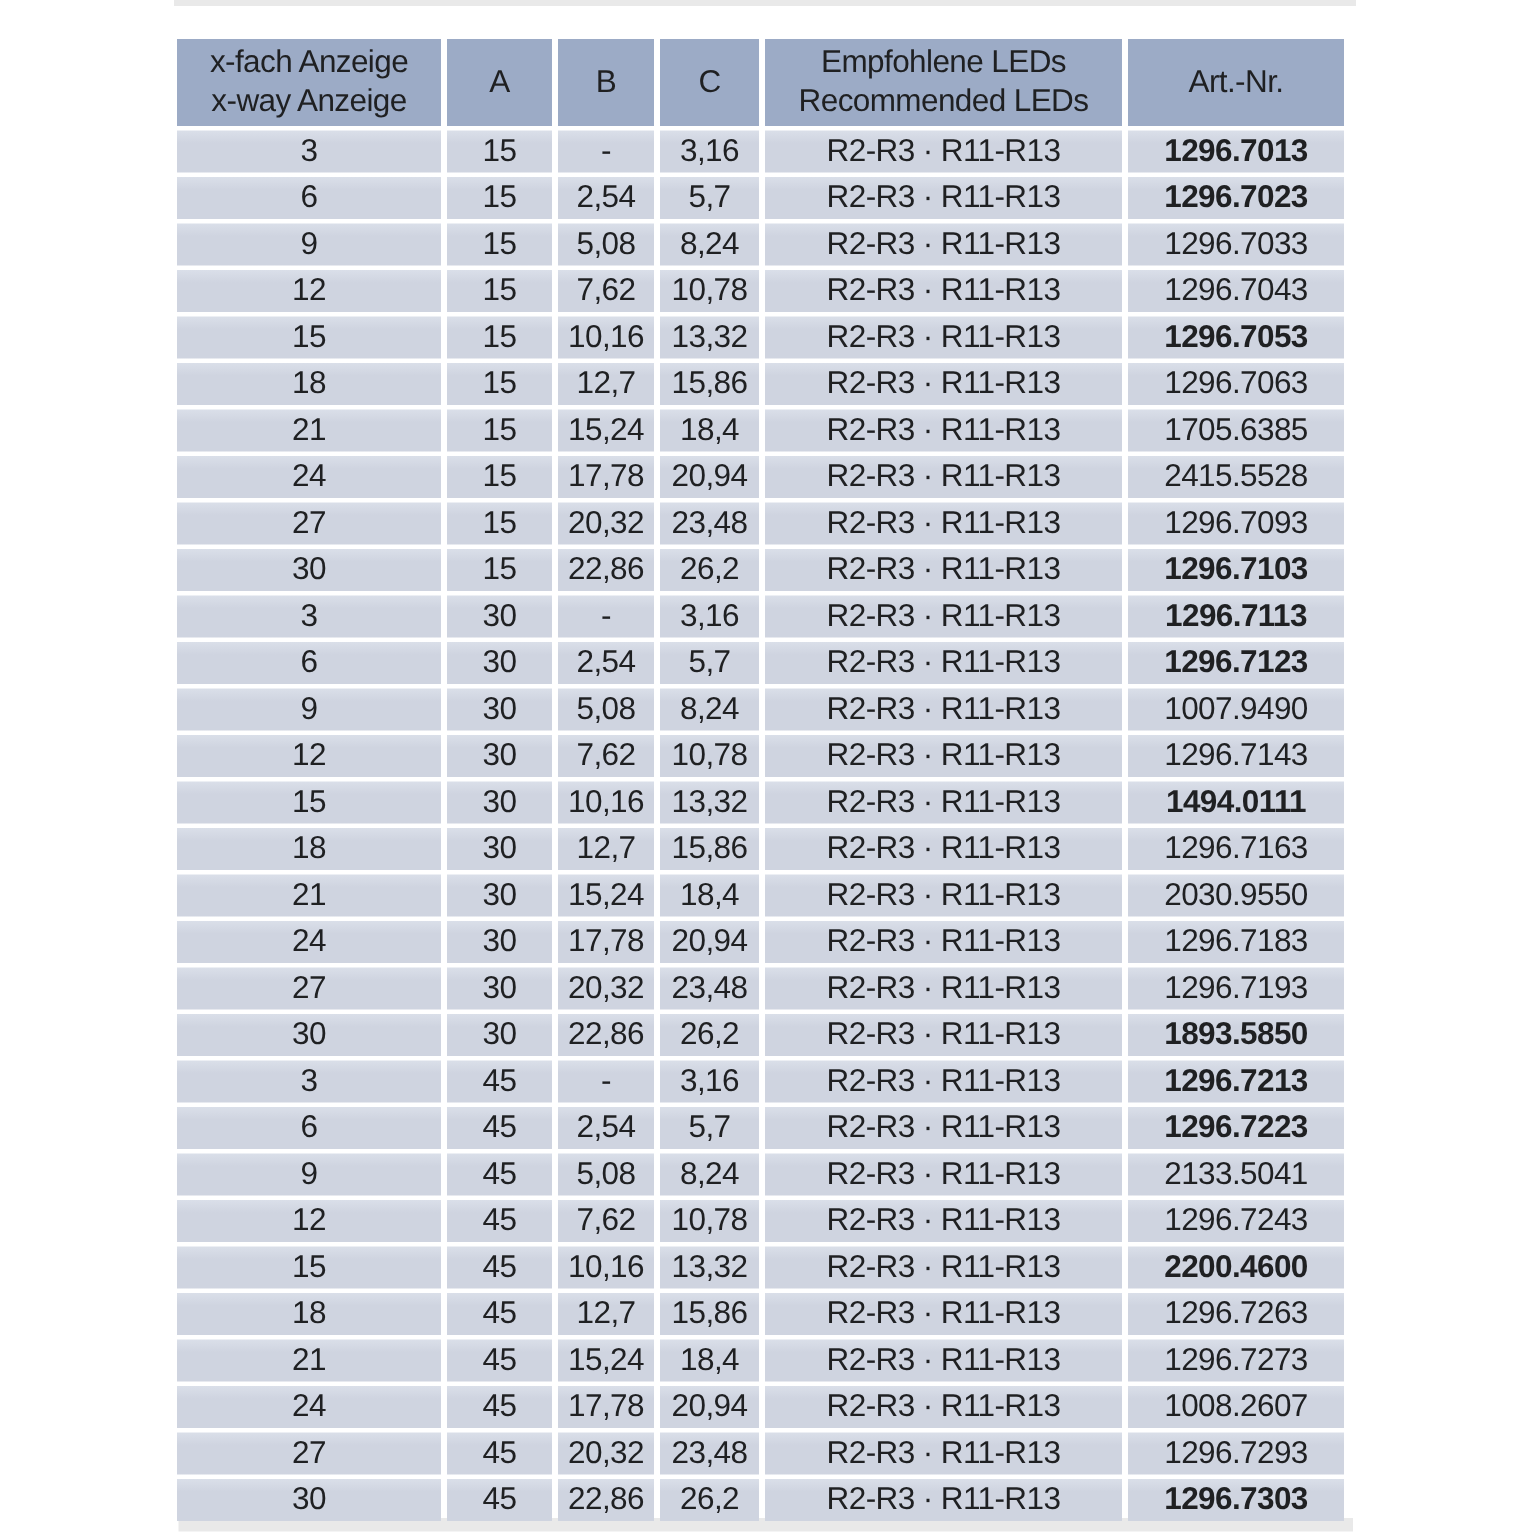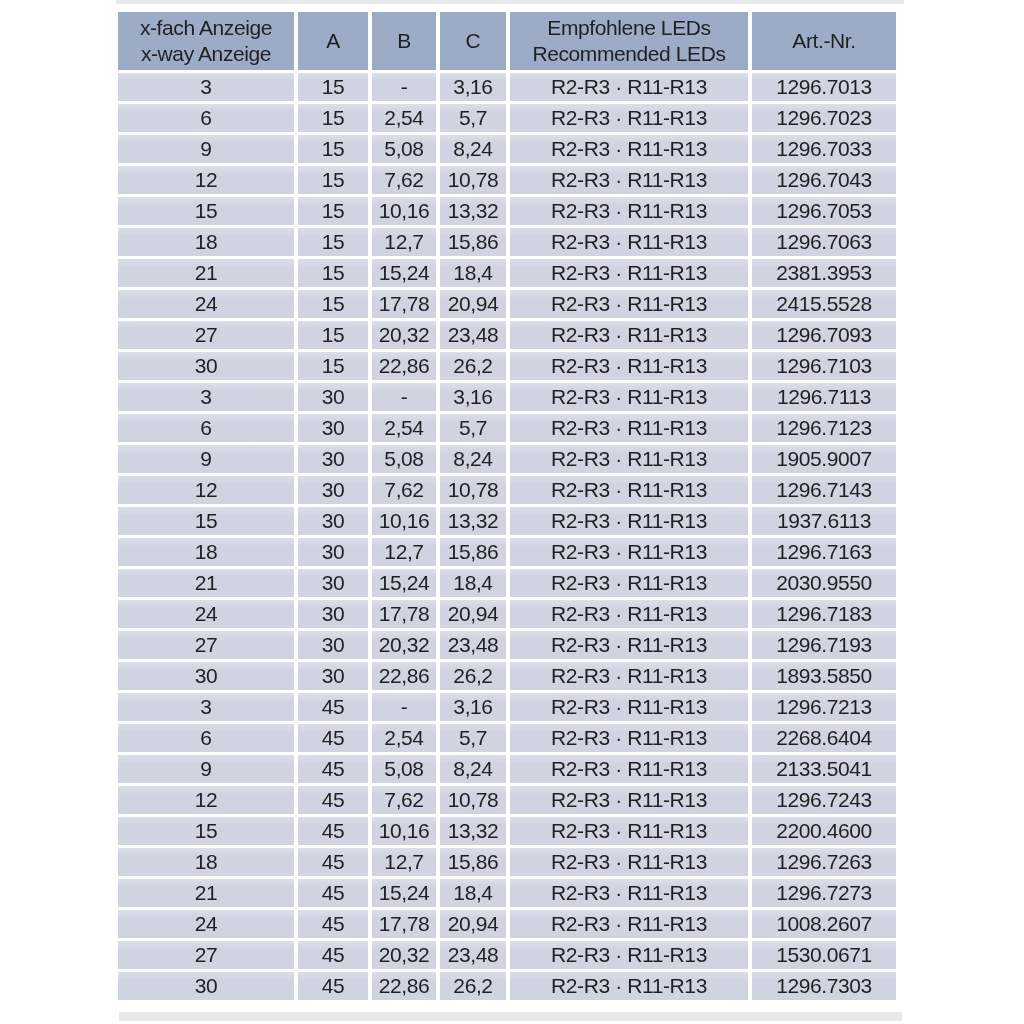--- a/index.html
+++ b/index.html
@@ -14,41 +14,41 @@
   body{
     width:1024px;height:1024px;position:relative;overflow:hidden;
     background:var(--page-bg);
     font-family:"Liberation Sans","DejaVu Sans",sans-serif;
     color:var(--text);
   }
   .page-strip{position:absolute;background:var(--strip);}
   .page-strip.top{left:116px;top:0;width:788px;height:4px;}
   .page-strip.bottom{left:119px;top:1012px;width:783px;height:9px;}
   table.data-table{
-    position:absolute;left:114px;top:9px;
+    position:absolute;left:114px;top:23px;
     border-collapse:separate;border-spacing:4px 3px;
     table-layout:fixed;
   }
   th,td{
     text-align:center;vertical-align:middle;
     font-size:21px;letter-spacing:-0.4px;
     font-weight:normal;
     padding:0 2px;
     overflow:hidden;white-space:nowrap;
   }
   th{
     background:var(--header-bg);
     height:58px;line-height:26px;
   }
   th .hline{display:block;}
   td{
     background:linear-gradient(180deg,var(--row-bg-top) 0%,var(--row-bg) 30%);
     height:28px;
   }
-  td.bold{font-weight:normal;}
+  td.bold{font-weight:bold;}
 </style>
 </head>
 <body>
 
 <div class="page-strip top"></div>
 <div class="page-strip bottom"></div>
 
 <table class="data-table">
   <colgroup>
     <col style="width:176px">
@@ -130,21 +130,21 @@
     <td>15,86</td>
     <td>R2-R3 · R11-R13</td>
     <td>1296.7063</td>
   </tr>
       <tr>
     <td>21</td>
     <td>15</td>
     <td>15,24</td>
     <td>18,4</td>
     <td>R2-R3 · R11-R13</td>
-    <td>2381.3953</td>
+    <td>1705.6385</td>
   </tr>
       <tr>
     <td>24</td>
     <td>15</td>
     <td>17,78</td>
     <td>20,94</td>
     <td>R2-R3 · R11-R13</td>
     <td>2415.5528</td>
   </tr>
       <tr>
@@ -178,37 +178,37 @@
     <td>5,7</td>
     <td>R2-R3 · R11-R13</td>
     <td class="bold">1296.7123</td>
   </tr>
       <tr>
     <td>9</td>
     <td>30</td>
     <td>5,08</td>
     <td>8,24</td>
     <td>R2-R3 · R11-R13</td>
-    <td>1905.9007</td>
+    <td>1007.9490</td>
   </tr>
       <tr>
     <td>12</td>
     <td>30</td>
     <td>7,62</td>
     <td>10,78</td>
     <td>R2-R3 · R11-R13</td>
     <td>1296.7143</td>
   </tr>
       <tr>
     <td>15</td>
     <td>30</td>
     <td>10,16</td>
     <td>13,32</td>
     <td>R2-R3 · R11-R13</td>
-    <td class="bold">1937.6113</td>
+    <td class="bold">1494.0111</td>
   </tr>
       <tr>
     <td>18</td>
     <td>30</td>
     <td>12,7</td>
     <td>15,86</td>
     <td>R2-R3 · R11-R13</td>
     <td>1296.7163</td>
   </tr>
       <tr>
@@ -250,21 +250,21 @@
     <td>3,16</td>
     <td>R2-R3 · R11-R13</td>
     <td class="bold">1296.7213</td>
   </tr>
       <tr>
     <td>6</td>
     <td>45</td>
     <td>2,54</td>
     <td>5,7</td>
     <td>R2-R3 · R11-R13</td>
-    <td class="bold">2268.6404</td>
+    <td class="bold">1296.7223</td>
   </tr>
       <tr>
     <td>9</td>
     <td>45</td>
     <td>5,08</td>
     <td>8,24</td>
     <td>R2-R3 · R11-R13</td>
     <td>2133.5041</td>
   </tr>
       <tr>
@@ -306,21 +306,21 @@
     <td>20,94</td>
     <td>R2-R3 · R11-R13</td>
     <td>1008.2607</td>
   </tr>
       <tr>
     <td>27</td>
     <td>45</td>
     <td>20,32</td>
     <td>23,48</td>
     <td>R2-R3 · R11-R13</td>
-    <td>1530.0671</td>
+    <td>1296.7293</td>
   </tr>
       <tr>
     <td>30</td>
     <td>45</td>
     <td>22,86</td>
     <td>26,2</td>
     <td>R2-R3 · R11-R13</td>
     <td class="bold">1296.7303</td>
   </tr>
     </tbody>

